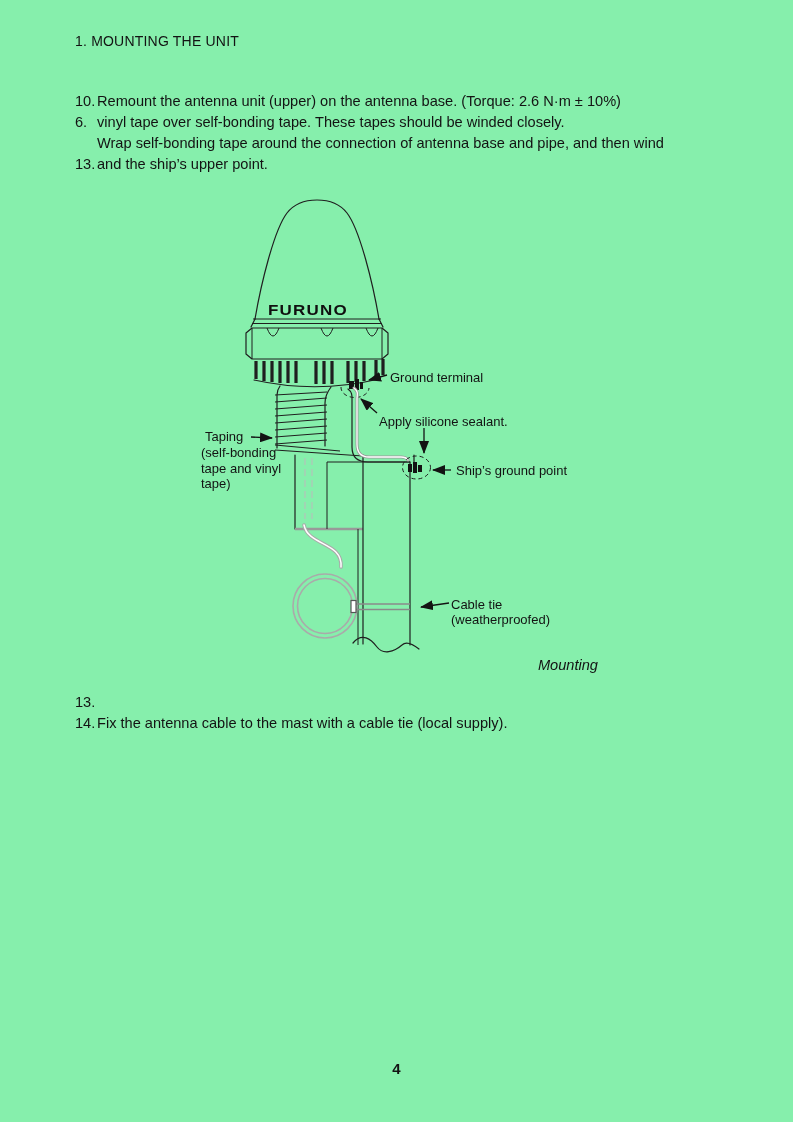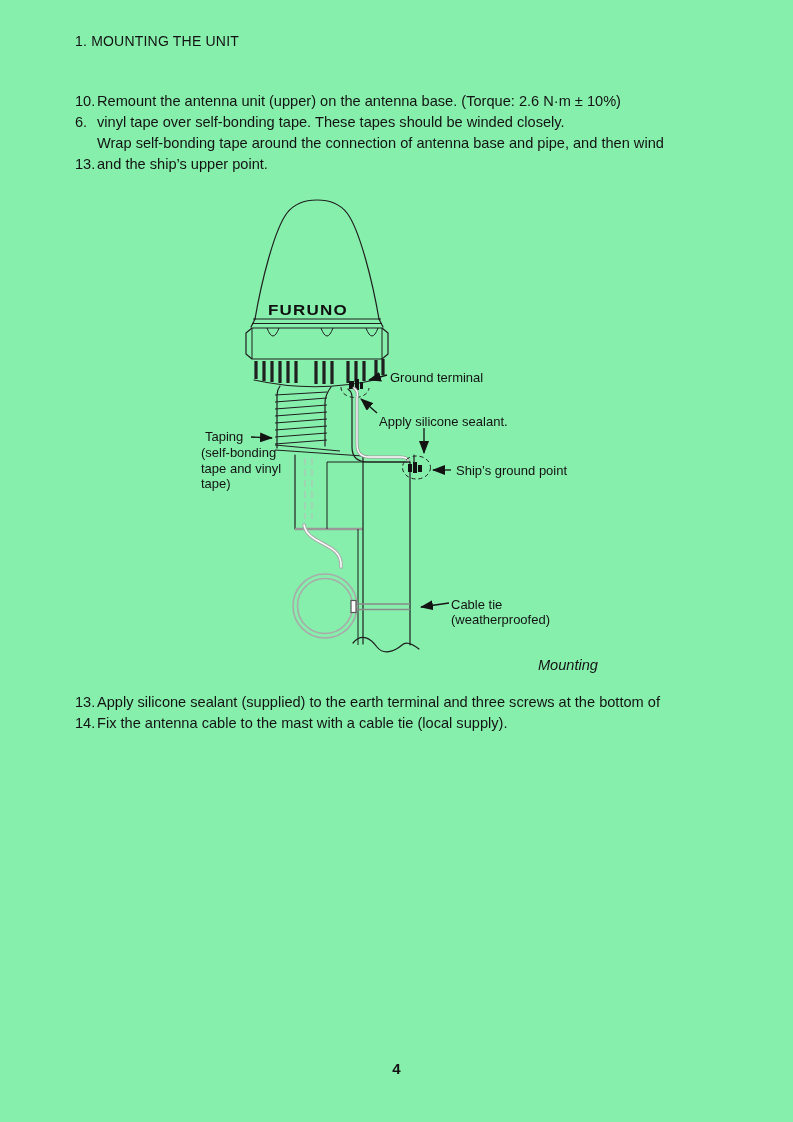--- a/index.html
+++ b/index.html
@@ -175,21 +175,20 @@
       <text class="lbl" x="271" y="428">(weatherproofed)</text>
     </g>
   </svg>
 
   <div class="figure-caption">Mounting</div>
 
   <div class="steps" id="steps-b">
     <div class="step">
       <span class="step-num">13.</span>
       <span class="step-body">
-        <span class="ln">Apply silicone sealant (supplied) to the earth terminal and three screws at the bottom of</span>
       </span>
     </div>
     <div class="step">
       <span class="step-num">14.</span>
       <span class="step-body">
         <span class="ln">Fix the antenna cable to the mast with a cable tie (local supply).</span>
       </span>
     </div>
   </div>
 

